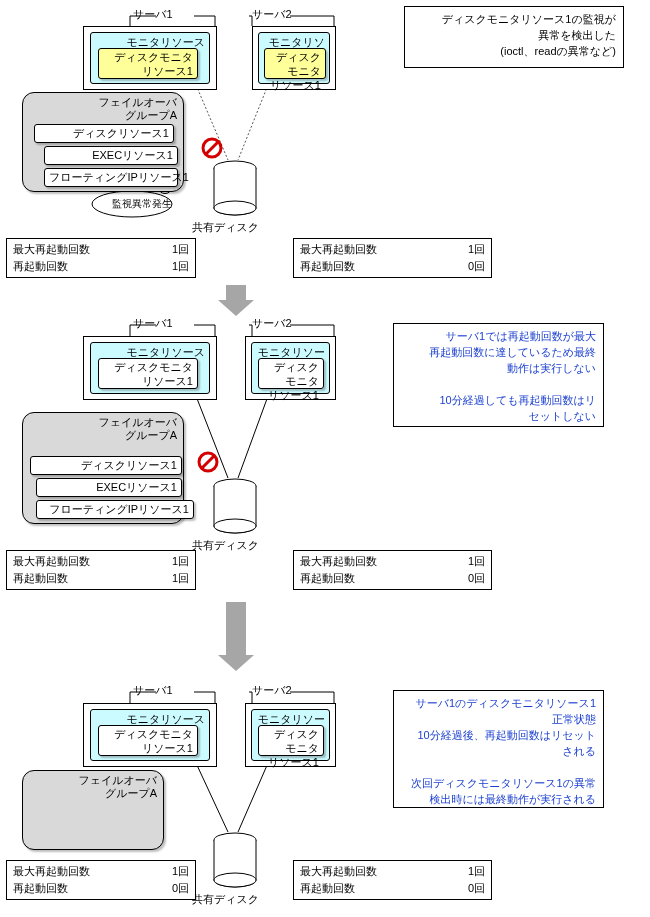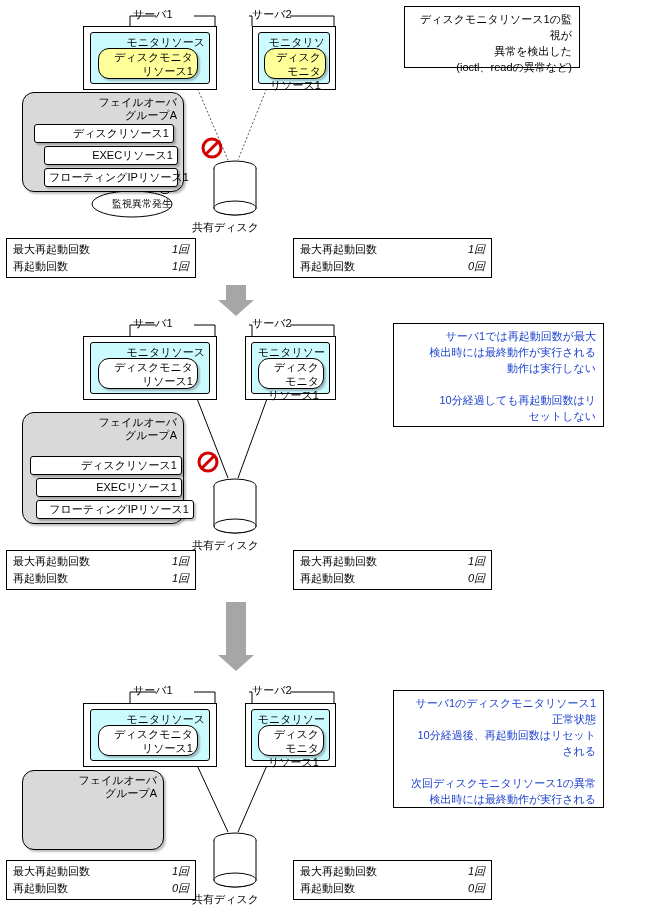--- a/index.html
+++ b/index.html
@@ -4,30 +4,30 @@
 <style>
   html,body{margin:0;padding:0;background:#ffffff;}
   body{width:650px;height:917px;position:relative;font-family:"Liberation Sans","DejaVu Sans",sans-serif;color:#000;}
   .stage{position:absolute;left:0;top:0;width:650px;height:917px;overflow:hidden;}
   .abs{position:absolute;text-align:right;}
 
   
   .server-box{border:1px solid #000;background:#fff;}
   .mon-res{border:1px solid #000;background:#ccfbff;border-radius:3px;font-size:11px;}
   .mon-res-title{padding:2px 4px;font-size:11px;}
-  .disk-mon{border:1px solid #000;background:#ffff99;border-radius:11px;font-size:11px;line-height:1.25;padding:2px 4px;}
+  .disk-mon{border:1px solid #000;background:#ffff99;border-radius:3px;font-size:11px;line-height:1.25;padding:2px 4px;}
   .disk-mon.plain{background:#ffffff;}
   .fo-group{border:1px solid #000;background:#d9d9d9;border-radius:12px;font-size:11px;}
   .fo-title{font-size:11px;line-height:1.2;padding:3px 6px;}
   .res-item{border:1px solid #000;background:#ffffff;border-radius:3px;font-size:11px;padding:1px 4px;white-space:nowrap;}
   .note{border:1px solid #000;background:#fff;font-size:11px;line-height:1.45;padding:5px 7px;color:#1a3fcf;}
   .note.black{color:#000;}
   .counter{border:1px solid #000;background:#fff;font-size:11px;}
   .counter .row{display:flex;justify-content:space-between;padding:1px 6px;}
-  .counter .row span:last-child{padding-left:14px;font-style:italic;}
+  .counter .row span:last-child{padding-left:14px;}
   .cap{font-size:11px;white-space:nowrap;}
   .cloudtxt{font-size:10px;white-space:nowrap;}
   .midtext{font-size:11px;line-height:1.5;white-space:pre;}
   .shadowbox{box-shadow:2px 2px 2px rgba(0,0,0,.25);}
   svg{position:absolute;left:0;top:0;pointer-events:none;}
 </style>
 </head>
 <body>
 
 <div class="stage">
@@ -132,21 +132,21 @@
 
   <div class="abs" style="left:200px;top:136px;width:24px;height:24px;">
     <svg width="24" height="24" style="position:absolute;left:0;top:0;">
       <circle cx="12" cy="12" r="9" fill="none" stroke="#d40000" stroke-width="3"></circle>
       <line x1="5.5" y1="18.5" x2="18.5" y2="5.5" stroke="#d40000" stroke-width="3"></line>
     </svg>
   </div>
 
   <div class="abs cap" style="left:192px;top:220px;">共有ディスク</div>
 
-  <div class="abs note black" style="left:404px;top:6px;width:176px;height:62px;box-sizing:border-box;white-space:pre-line;">ディスクモニタリソース1の監視が
+  <div class="abs note black" style="left:404px;top:6px;width:220px;height:62px;box-sizing:border-box;white-space:pre-line;">ディスクモニタリソース1の監視が
 異常を検出した
 (ioctl、readの異常など)</div>
 
   <div class="abs counter" style="left:6px;top:238px;width:188px;height:38px;display:flex;flex-direction:column;justify-content:center;">
     <div class="row">
         <span>最大再起動回数</span>
         <span>1回</span>
       </div>
     <div class="row">
         <span>再起動回数</span>
@@ -198,21 +198,21 @@
   <div class="abs" style="left:196px;top:450px;width:24px;height:24px;">
     <svg width="24" height="24" style="position:absolute;left:0;top:0;">
       <circle cx="12" cy="12" r="9" fill="none" stroke="#d40000" stroke-width="3"></circle>
       <line x1="5.5" y1="18.5" x2="18.5" y2="5.5" stroke="#d40000" stroke-width="3"></line>
     </svg>
   </div>
 
   <div class="abs cap" style="left:192px;top:538px;">共有ディスク</div>
 
   <div class="abs note" style="left:393px;top:323px;width:211px;height:104px;box-sizing:border-box;white-space:pre-line;">サーバ1では再起動回数が最大
-検出時には最終動作が実行される
+再起動回数に達しているため最終
 動作は実行しない
 
 10分経過しても再起動回数はリ
 セットしない</div>
 
   <div class="abs counter" style="left:6px;top:550px;width:188px;height:38px;display:flex;flex-direction:column;justify-content:center;">
     <div class="row">
         <span>最大再起動回数</span>
         <span>1回</span>
       </div>

